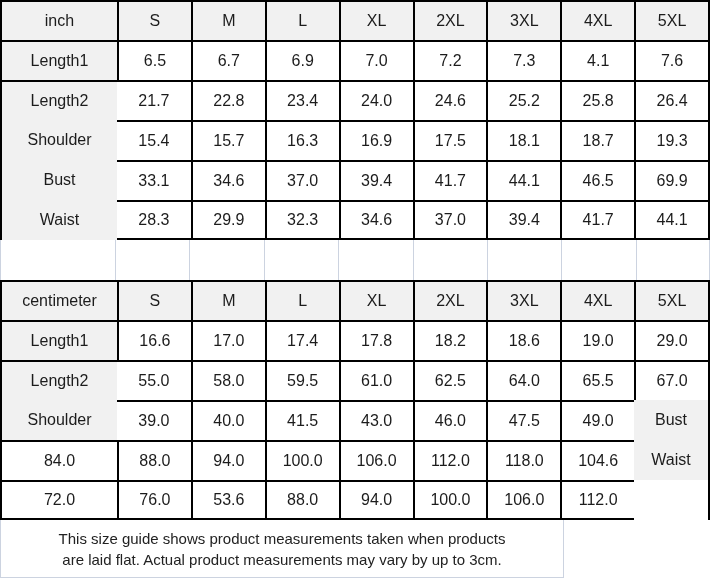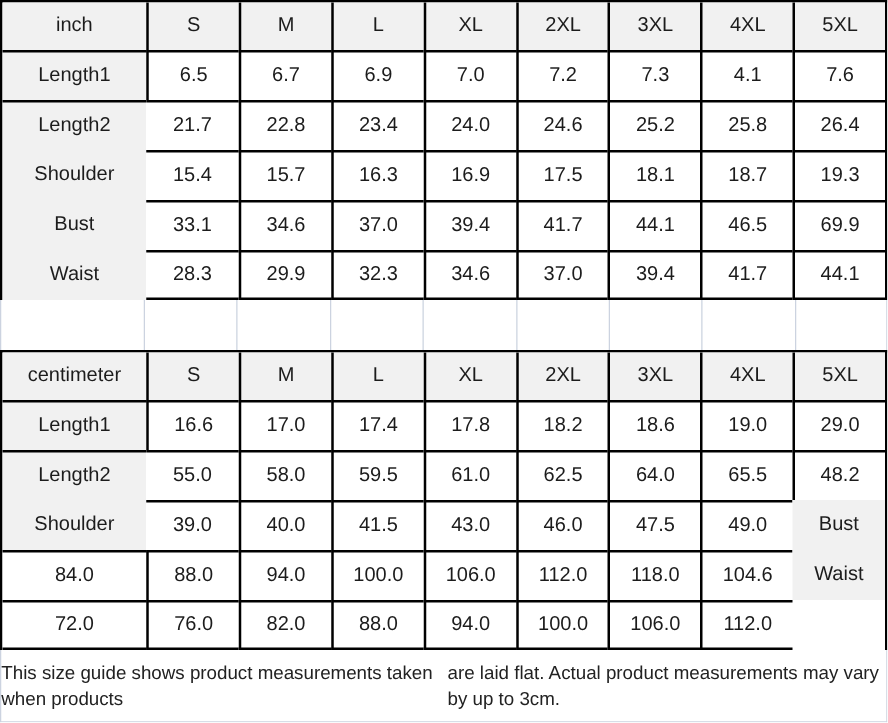--- a/index.html
+++ b/index.html
@@ -55,28 +55,28 @@
     height: 40px;
     box-sizing: border-box;
     background: #ffffff;
   }
   .sp {
     box-sizing: border-box;
     border-left: 1px solid var(--gridline);
   }
   .sp:last-child { border-right: 1px solid var(--gridline); }
   .footer {
-    width: 710px;
+    width: 564px;
     height: 58px;
     box-sizing: border-box;
     border: 1px solid var(--gridline);
     border-top: none;
     background: #ffffff;
     display: flex;
-    flex-direction: row;
+    flex-direction: column;
     align-items: center;
     justify-content: center;
     font-size: 15px;
     line-height: 1.4;
     color: #222222;
   }
 </style>
 </head>
 <body>
 
@@ -168,42 +168,42 @@
       <div class="cell val">19.0</div>
       <div class="cell val">29.0</div>
       <div class="cell label bt">Length2</div>
       <div class="cell val no-left">55.0</div>
       <div class="cell val">58.0</div>
       <div class="cell val">59.5</div>
       <div class="cell val">61.0</div>
       <div class="cell val">62.5</div>
       <div class="cell val">64.0</div>
       <div class="cell val">65.5</div>
-      <div class="cell val">48.2</div>
+      <div class="cell val">67.0</div>
       <div class="cell label">Shoulder</div>
       <div class="cell val no-left">39.0</div>
       <div class="cell val">40.0</div>
       <div class="cell val">41.5</div>
       <div class="cell val">43.0</div>
       <div class="cell val">46.0</div>
       <div class="cell val">47.5</div>
       <div class="cell val">49.0</div>
       <div class="cell label">Bust</div>
       <div class="cell val no-left">84.0</div>
       <div class="cell val">88.0</div>
       <div class="cell val">94.0</div>
       <div class="cell val">100.0</div>
       <div class="cell val">106.0</div>
       <div class="cell val">112.0</div>
       <div class="cell val">118.0</div>
       <div class="cell val">104.6</div>
       <div class="cell label">Waist</div>
       <div class="cell val no-left last">72.0</div>
       <div class="cell val last">76.0</div>
-      <div class="cell val last">82.0</div>
+      <div class="cell val last">53.6</div>
       <div class="cell val last">88.0</div>
       <div class="cell val last">94.0</div>
       <div class="cell val last">100.0</div>
       <div class="cell val last">106.0</div>
       <div class="cell val last">112.0</div>
     </div>
   <div class="footer">
     <div>This size guide shows product measurements taken when products</div>
     <div>are laid flat. Actual product measurements may vary by up to 3cm.</div>
   </div>

